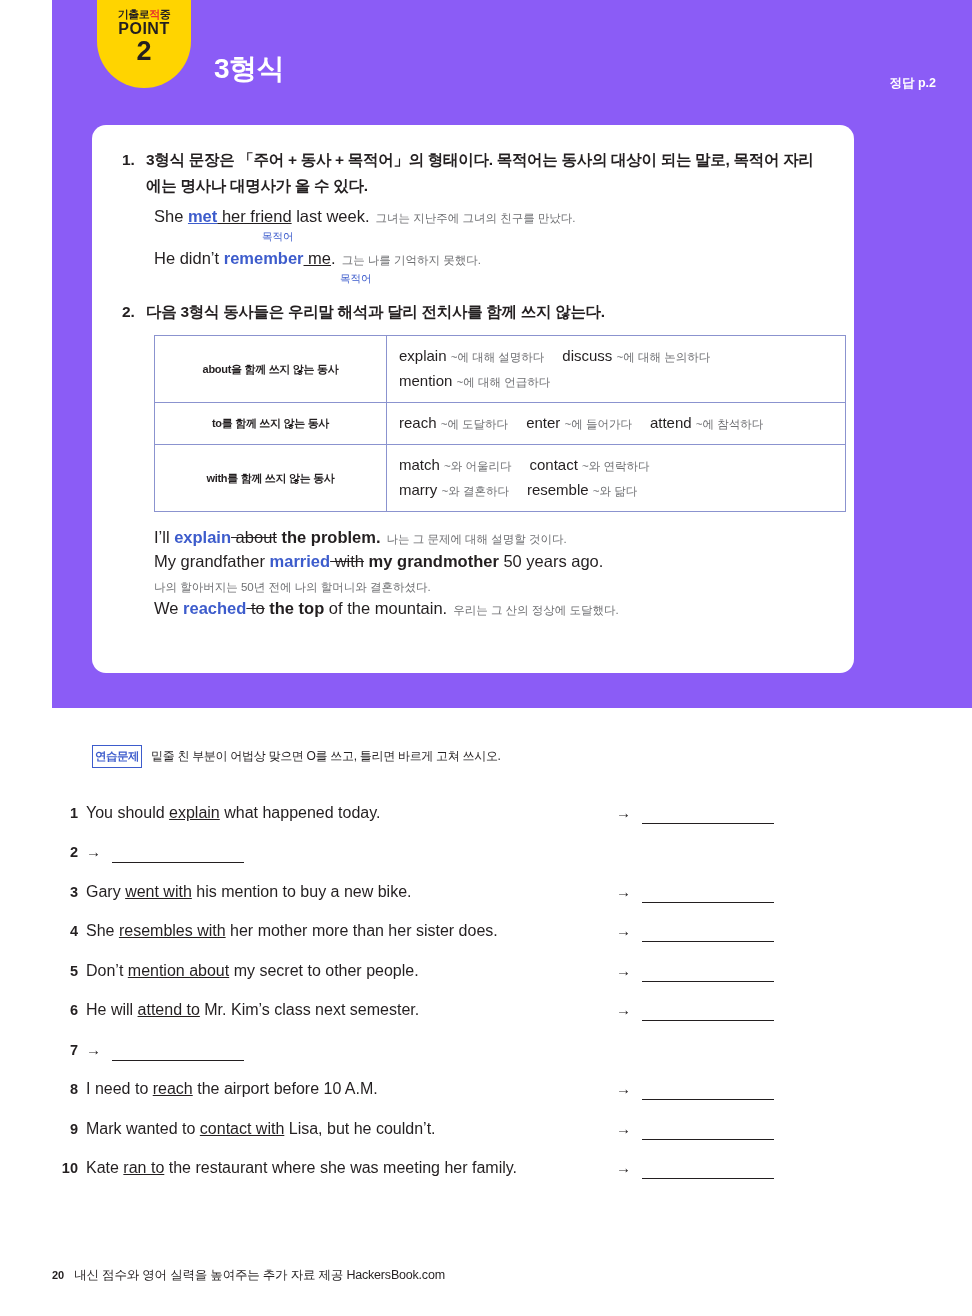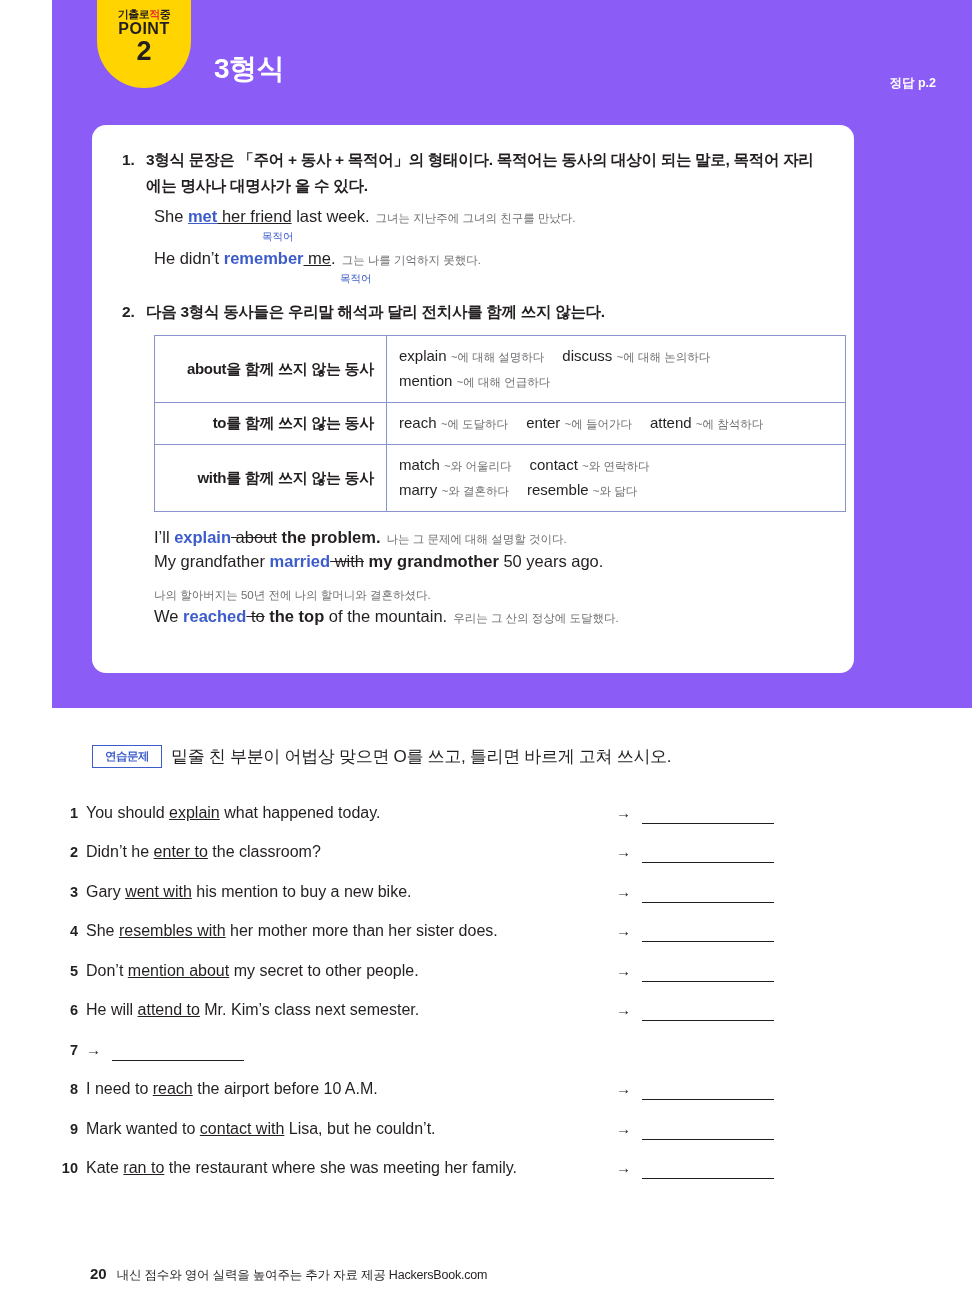--- a/index.html
+++ b/index.html
@@ -130,23 +130,23 @@
     border-collapse: collapse;
     table-layout: fixed;
   }
   table.verbs td {
     border: 1px solid #8b93cf;
     padding: 8px 12px;
     vertical-align: middle;
   }
   td.vcat {
     width: 232px;
-    font-size: 15px;
-    font-weight: bold;
-    text-align: right;
+    font-size: 11px;
+    font-weight: bold;
+    text-align: center;
     letter-spacing: -0.3px;
   }
   td.vlist { font-size: 15px; line-height: 24px; }
   .vw { font-weight: normal; }
   .vk { font-size: 11.5px; color: #6d6e71; }
   .vsep { display: inline-block; width: 18px; }
 
   .bottom-examples { margin: 14px 0 0 36px; }
   .strike { text-decoration: line-through; }
 
@@ -159,26 +159,26 @@
   .practice-head {
     display: flex;
     align-items: center;
     margin-left: 40px;
   }
   .practice-tag {
     border: 1px solid #3d5ccc;
     color: #3d5ccc;
     font-size: 11.5px;
     font-weight: bold;
-    padding: 3px 12px;
+    padding: 3px 2px;
     margin-right: 9px;
     letter-spacing: -0.5px;
   }
   .practice-instr {
-    font-size: 17px;
+    font-size: 12px;
     letter-spacing: -0.3px;
   }
   ol.qlist {
     list-style: none;
     margin: 16px 0 0 0;
     padding: 0;
   }
   ol.qlist li {
     display: flex;
     align-items: flex-end;
@@ -216,23 +216,22 @@
   }
 
   
   .footer {
     position: absolute;
     left: 52px; bottom: 32px;
     display: flex;
     align-items: baseline;
   }
   .page-no {
-    font-size: 15px;
-    font-weight: bold;
-    margin-left: 38px;
+    font-size: 11px;
+    font-weight: bold;
     margin-right: 10px;
   }
   .footer-text {
     font-size: 12.5px;
     color: #231f20;
     letter-spacing: -0.2px;
   }
 </style>
 </head>
 <body>
@@ -288,21 +287,21 @@
           <div><span class="vw">match</span> <span class="vk">~와 어울리다</span><span class="vsep"></span><span class="vw">contact</span> <span class="vk">~와 연락하다</span></div>
           <div><span class="vw">marry</span> <span class="vk">~와 결혼하다</span><span class="vsep"></span><span class="vw">resemble</span> <span class="vk">~와 닮다</span></div>
         </td>
       </tr>
     </tbody>
       </table>
 
     <div class="bottom-examples">
       <div class="ex-line"><span>I’ll </span><span class="blue">explain</span><span class="strike"> about</span><span class="bold"> the problem</span><span class="bold">.</span><span class="ex-kr">나는 그 문제에 대해 설명할 것이다.</span></div>
       <div class="ex-line"><span>My grandfather </span><span class="blue">married</span><span class="strike"> with</span><span class="bold"> my grandmother</span><span> 50 years ago.</span></div>
-      <div class="ex-kr" style="display:block;margin:16px 0 2px 0">나의 할아버지는 50년 전에 나의 할머니와 결혼하셨다.</div>
+      <div class="ex-kr" style="display:block;margin:8px 0 2px 0">나의 할아버지는 50년 전에 나의 할머니와 결혼하셨다.</div>
       <div class="ex-line"><span>We </span><span class="blue">reached</span><span class="strike"> to</span><span class="bold"> the top</span><span> of the mountain.</span><span class="ex-kr">우리는 그 산의 정상에 도달했다.</span></div>
     </div>
 
   </div>
 </div>
 
 <div class="practice">
   <div class="practice-head">
     <div class="practice-tag">연습문제</div>
     <div class="practice-instr">밑줄 친 부분이 어법상 맞으면 O를 쓰고, 틀리면 바르게 고쳐 쓰시오.</div>
@@ -310,21 +309,20 @@
 
   <ol class="qlist">
     <li>
       <span class="qnum">1</span>
       <span class="qtext"><span>You should </span><u>explain</u><span> what happened today.</span></span>
       <span class="arrow">→</span>
       <span class="answer-blank"></span>
     </li>
     <li>
       <span class="qnum">2</span>
-      <span class="qtext"><span>Didn’t he </span><u>enter to</u><span> the classroom?</span></span>
       <span class="arrow">→</span>
       <span class="answer-blank"></span>
     </li>
     <li>
       <span class="qnum">3</span>
       <span class="qtext"><span>Gary </span><u>went with</u><span> his mention to buy a new bike.</span></span>
       <span class="arrow">→</span>
       <span class="answer-blank"></span>
     </li>
     <li>

